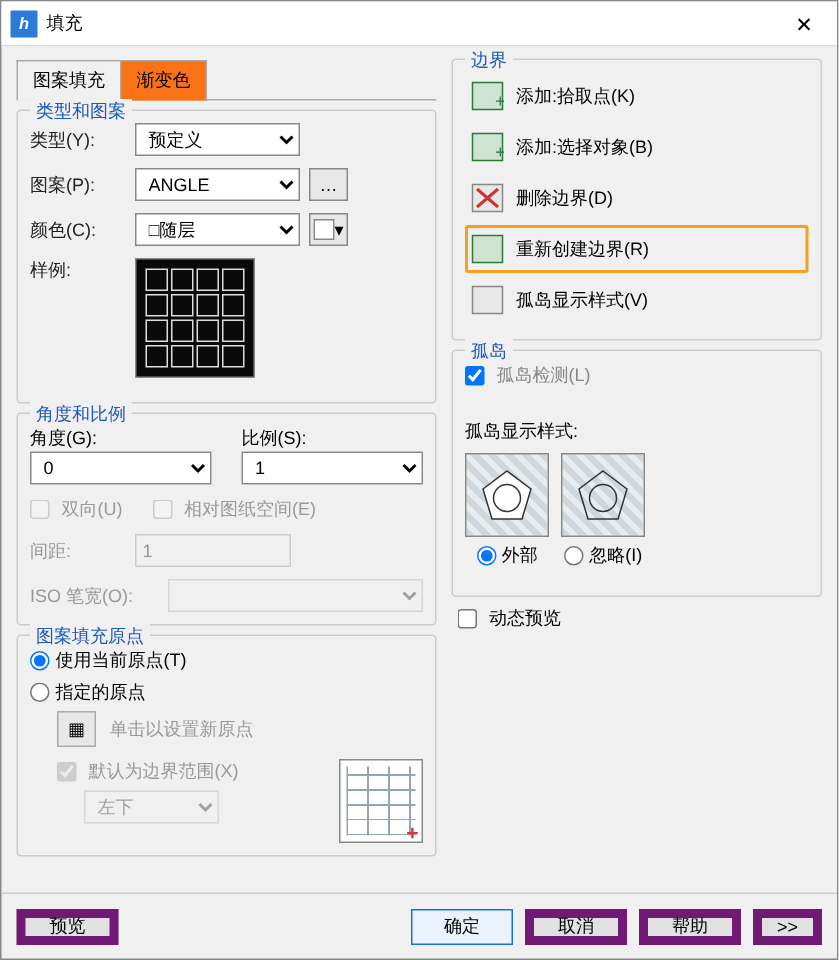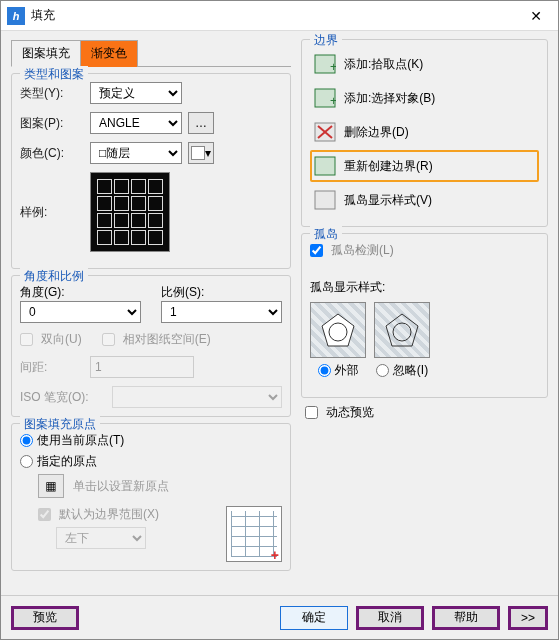--- a/index.html
+++ b/index.html
@@ -14,41 +14,41 @@
 .right{flex:1}
 .tabs{display:flex;border-bottom:1px solid #aaa;margin-bottom:6px}
 .tab{padding:4px 10px;border:1px solid #aaa;border-bottom:none;background:#f97316;margin-right:-1px;position:relative;top:1px}
 .tab.act{background:#f0f0f0;border-bottom:1px solid #f0f0f0}
 .fs{border:1px solid #ccc;border-radius:3px;padding:8px 8px 8px 8px;margin-bottom:6px;position:relative}
 .fs>.lg{position:absolute;top:-8px;left:8px;background:#f0f0f0;padding:0 4px;color:#1a5ab8}
 .row{display:flex;align-items:center;margin-bottom:8px;gap:6px}
 .lbl{width:64px;color:#222}
 .lbl.dis{color:#999}
 select,input[type=text]{border:1px solid #888;background:#fff;height:22px;padding:0 4px;font-size:12px}
-select{width:92px}
+select{width:110px}
 input[type=text]{width:104px}
 .swbtn{width:26px;height:22px;border:1px solid #888;background:#e8e8e8;display:flex;align-items:center;justify-content:center}
 .sample{width:80px;height:80px;background:#0a0a0a;border:1px solid #888;display:grid;grid-template-columns:repeat(4,1fr);grid-template-rows:repeat(4,1fr);gap:2px;padding:6px}
 .sample div{border:1px solid #ddd}
 .chk{display:flex;align-items:center;gap:8px}
 .chk input{margin:0}
 .chk.dis{color:#999}
 .rad{display:flex;align-items:center;gap:4px;margin-bottom:4px}
 .sub{margin-left:18px}
 .iconbox{width:26px;height:24px;border:1px solid #aaa;background:#e8e8e8;display:inline-flex;align-items:center;justify-content:center;margin-right:3px}
 .brow{display:flex;align-items:center;padding:4px 2px;margin-bottom:2px}
 .brow .txt{margin-left:6px}
 .brow.hl{border:2px solid #f5a020;border-radius:2px;padding:2px 0}
 .bic{width:26px;height:24px;display:flex;align-items:center;justify-content:center;position:relative}
 .bic svg{width:22px;height:20px}
 .islands{display:flex;gap:8px;margin:6px 0}
 .isl{display:flex;flex-direction:column;align-items:center;gap:4px}
 .isl .pic{width:56px;height:56px;border:1px solid #888;background:repeating-linear-gradient(45deg,#cfd6dc 0 4px,#e8ecef 4px 8px);display:flex;align-items:center;justify-content:center}
 .footer{height:44px;border-top:1px solid #ccc;display:flex;align-items:center;padding:0 10px;gap:8px}
-.btn{height:24px;min-width:68px;border:3px solid #701a75;background:#e1e1e1;display:flex;align-items:center;justify-content:center;padding:0 10px}
+.btn{height:24px;min-width:68px;border:6px solid #701a75;background:#e1e1e1;display:flex;align-items:center;justify-content:center;padding:0 10px}
 .btn.blue{border:1px solid #1a6fd8;background:#eaf3fc}
 .spacer{flex:1}
 .expand{min-width:28px}
 .originswatch{width:56px;height:56px;border:1px solid #888;background:#fff;position:relative}
 .originswatch::before{content:"";position:absolute;inset:4px;background:repeating-linear-gradient(0deg,#8fa6b8 0 1px,transparent 1px 10px),repeating-linear-gradient(90deg,#8fa6b8 0 1px,transparent 1px 14px)}
 .originswatch::after{content:"+";position:absolute;right:2px;bottom:-2px;color:#d33;font-weight:bold;font-size:14px}
 </style>
 </head>
 <body>
 
@@ -75,21 +75,21 @@
         <div class="row">
           <div class="lbl">图案(P):</div>
           <select><option>ANGLE</option></select>
           <div class="swbtn">…</div>
         </div>
         <div class="row">
           <div class="lbl">颜色(C):</div>
           <select><option>□随层</option></select>
           <div class="swbtn"><span style="width:14px;height:14px;background:#fff;border:1px solid #888;display:inline-block"></span>▾</div>
         </div>
-        <div class="row" style="align-items:center">
+        <div class="row" style="align-items:flex-start">
           <div class="lbl">样例:</div>
           <div class="sample">
               <div></div>
               <div></div>
               <div></div>
               <div></div>
               <div></div>
               <div></div>
               <div></div>
               <div></div>

